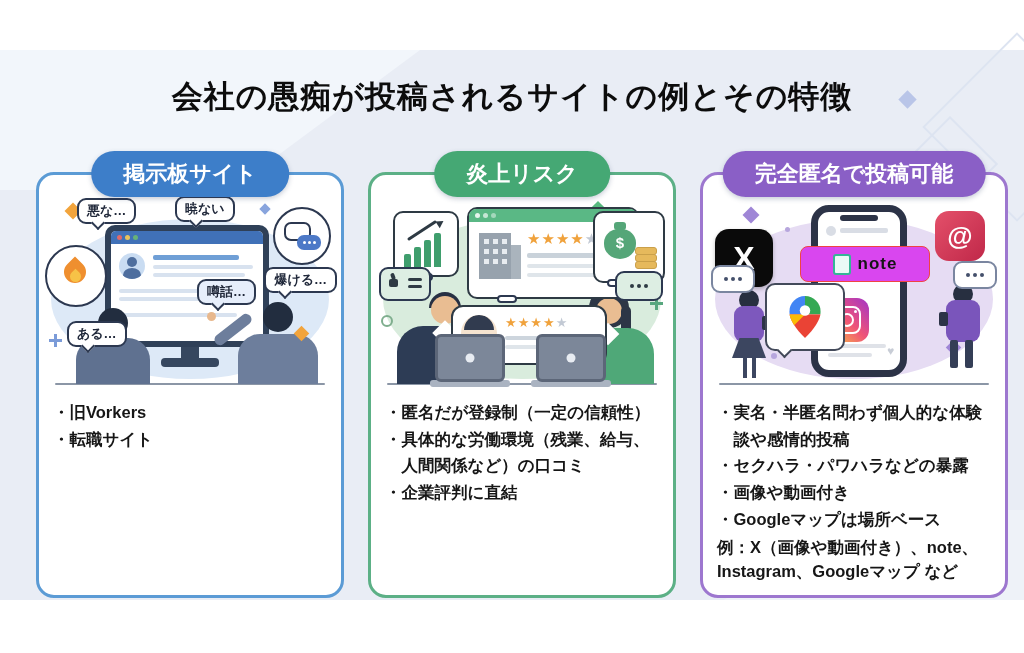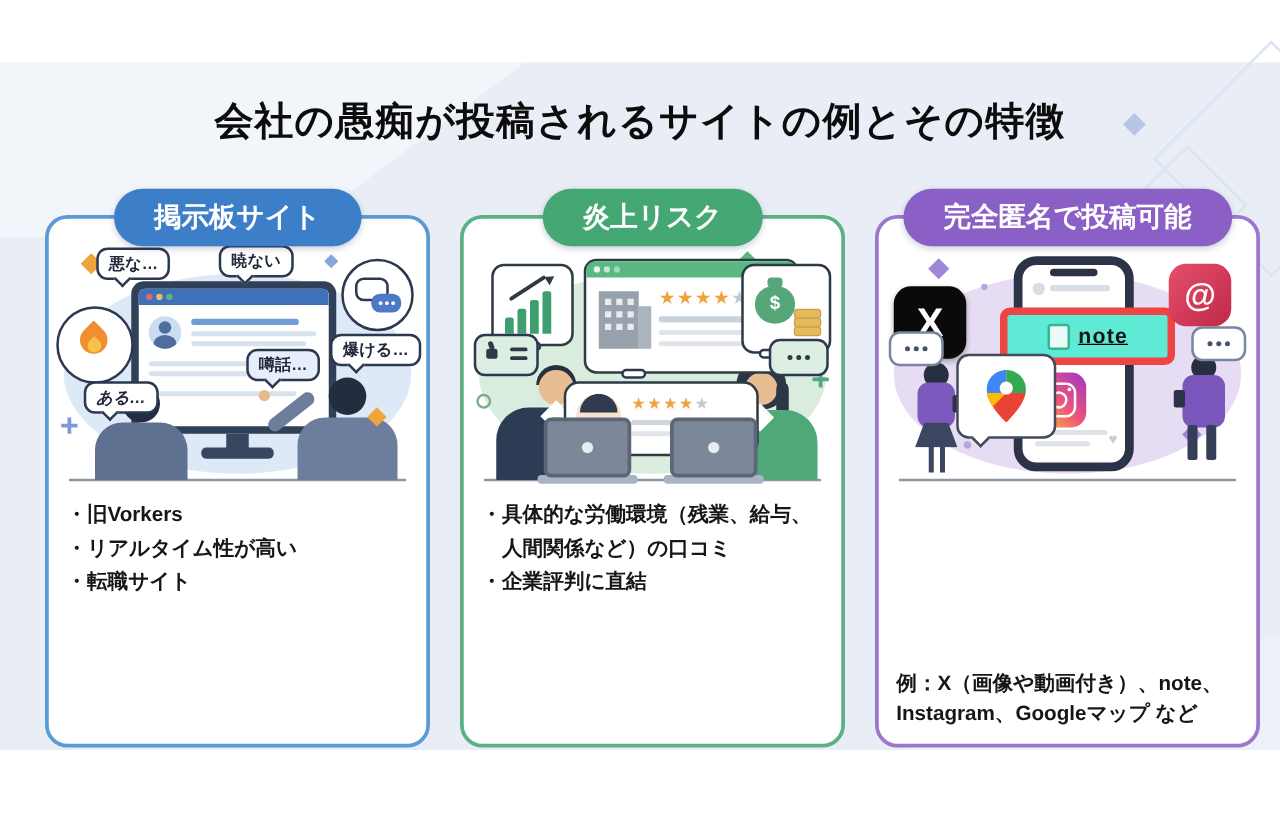--- a/index.html
+++ b/index.html
@@ -113,23 +113,23 @@
   .app-sq { position:absolute; border-radius:12px; display:flex; align-items:center; justify-content:center; z-index:5; }
   .x-app { left:4px; top:24px; width:58px; height:58px; background:#0a0a0a; border-radius:14px;
            color:#fff; font-size:32px; font-weight:bold; box-shadow:0 2px 4px rgba(0,0,0,.25); }
   .threads-app { right:12px; top:6px; width:50px; height:50px; background:linear-gradient(135deg,#e4506a,#c02849);
                  border-radius:14px; color:#fff; font-size:26px; font-weight:bold; }
   .ig-app { left:7px; top:86px; width:44px; height:44px; background:linear-gradient(45deg,#f8ce3c,#f05576 50%,#a233c9); }
   .ig-cam { position:relative; width:24px; height:24px; border:2.5px solid #fff; border-radius:8px; }
   .ig-cam i { position:absolute; left:50%; top:50%; transform:translate(-50%,-50%); width:10px; height:10px;
               border:2.5px solid #fff; border-radius:50%; }
   .ig-cam b { position:absolute; right:2px; top:2px; width:3px; height:3px; background:#fff; border-radius:50%; }
-  .note-card { position:absolute; left:-18px; top:34px; width:128px; height:34px; background:#5eead4;
-               border:6px solid #ef4444; border-radius:8px; z-index:6;
-               display:flex; align-items:center; justify-content:center; gap:7px;text-decoration:underline; }
+  .note-card { position:absolute; left:-18px; top:34px; width:128px; height:34px; background:#d946ef;
+               border:1px solid #ef4444; border-radius:8px; z-index:6;
+               display:flex; align-items:center; justify-content:center; gap:7px; }
   .note-doc { width:14px; height:17px; background:#eafaf6; border:2px solid #35b597; border-radius:3px; }
   .note-word { font-size:17px; font-weight:bold; color:#141414; letter-spacing:1px; }
   .gmap-bubble { position:absolute; left:54px; top:78px; width:76px; height:64px; background:#fff;
                  border:2px solid #434a5a; border-radius:10px; z-index:7;
                  display:flex; align-items:center; justify-content:center; }
   .gmap-bubble .tail { position:absolute; width:9px; height:9px; background:#fff;
                  border-right:2px solid #434a5a; border-bottom:2px solid #434a5a;
                  transform:rotate(45deg); bottom:-7px; left:12px; }
   .small-person { position:absolute; z-index:4; }
   .sp-head { position:absolute; left:50%; transform:translateX(-50%); top:0; width:20px; height:20px; border-radius:50%; background:#272f40; }
@@ -190,21 +190,21 @@
           <div class="line" style="left:8px;top:66px;width:108px;height:4px;background:#d8e2ef;"></div>
           <div class="line" style="left:8px;top:82px;width:118px;height:4px;background:#d8e2ef;"></div>
         </div>
       </div>
       <div class="stand-neck"></div>
       <div class="stand-base"></div>
 
       <div class="bubble" style="left:30px;top:-7px;"><span>悪な…</span><span class="tail"></span></div>
       <div class="bubble" style="left:128px;top:-9px;"><span>暁ない</span><span class="tail"></span></div>
       <div class="bubble" style="left:150px;top:74px;background:#e6eefb;"><span>噂話…</span><span class="tail"></span></div>
-      <div class="bubble" style="left:20px;top:100px;font-style:italic;"><span>ある…</span><span class="tail"></span></div>
+      <div class="bubble" style="left:20px;top:116px;"><span>ある…</span><span class="tail"></span></div>
       <div class="bubble" style="right:-4px;top:62px;"><span>爆ける…</span><span class="tail"></span></div>
 
       <div class="round-bubble" style="right:2px;top:2px;width:54px;height:54px;">
         <span class="chat-o"></span>
         <span class="chat-f">
             <b></b>
             <b></b>
             <b></b>
           </span>
       </div>
@@ -217,21 +217,20 @@
         <span class="pb-head" style="width:30px;height:30px;"></span>
         <span class="pb-body" style="left:1px;width:80px;height:50px;background:#6d7e9c;"></span>
         <span style="position:absolute;left:-26px;top:22px;width:44px;height:11px;background:#6d7e9c;border-radius:6px;transform:rotate(-38deg);"></span>
         <span style="position:absolute;left:-30px;top:10px;width:9px;height:9px;border-radius:50%;background:#e8b88d;"></span>
       </div>
       <div class="ground"></div>
     </div>
 
     <ul class="bullets">
       <li>旧Vorkers</li>
-      <li>リアルタイム性が高い</li>
       <li>転職サイト</li>
     </ul>
   </section>
 
   <section class="card c1" style="--border: #5cb086; --hbg: #45a874; --blob: #d9ecdd;">
     <div class="pill">炎上リスク</div>
 
     <div class="illus">
       <div class="blob"></div>
       <span class="spk" style="right:62px;top:-2px;width:10px;height:10px;background:#57b97f;"></span>
@@ -336,20 +335,21 @@
       <div class="laptop" style="right:54px;bottom:0;">
         <div class="lap-screen">
             <i></i>
           </div>
           <div class="lap-deck"></div>
       </div>
       <div class="ground"></div>
     </div>
 
     <ul class="bullets">
+      <li>匿名だが登録制（一定の信頼性）</li>
       <li>具体的な労働環境（残業、給与、人間関係など）の口コミ</li>
       <li>企業評判に直結</li>
     </ul>
   </section>
 
   <section class="card c2" style="--border: #9d77cf; --hbg: #8a5fc6; --blob: #e6dcf3;">
     <div class="pill">完全匿名で投稿可能</div>
 
     <div class="illus">
       <div class="blob"></div>
@@ -425,15 +425,21 @@
       <div class="small-person" style="right:6px;bottom:3px;width:56px;height:100px;">
         <span class="sp-head"></span>
         <span class="sp-torso" style="width:34px;height:42px;background:#7a55bb;"></span>
         <span class="sp-phone" style="left:4px;top:28px;"></span>
         <span class="sp-pant" style="left:15px;top:56px;"></span>
         <span class="sp-pant" style="left:30px;top:56px;"></span>
       </div>
       <div class="ground"></div>
     </div>
 
+    <ul class="bullets">
+      <li>実名・半匿名問わず個人的な体験談や感情的投稿</li>
+      <li>セクハラ・パワハラなどの暴露</li>
+      <li>画像や動画付き</li>
+      <li>Googleマップは場所ベース</li>
+    </ul>
     <p class="example">例：X（画像や動画付き）、note、Instagram、Googleマップ など</p>
   </section>
 </div>
 
 </body></html>

